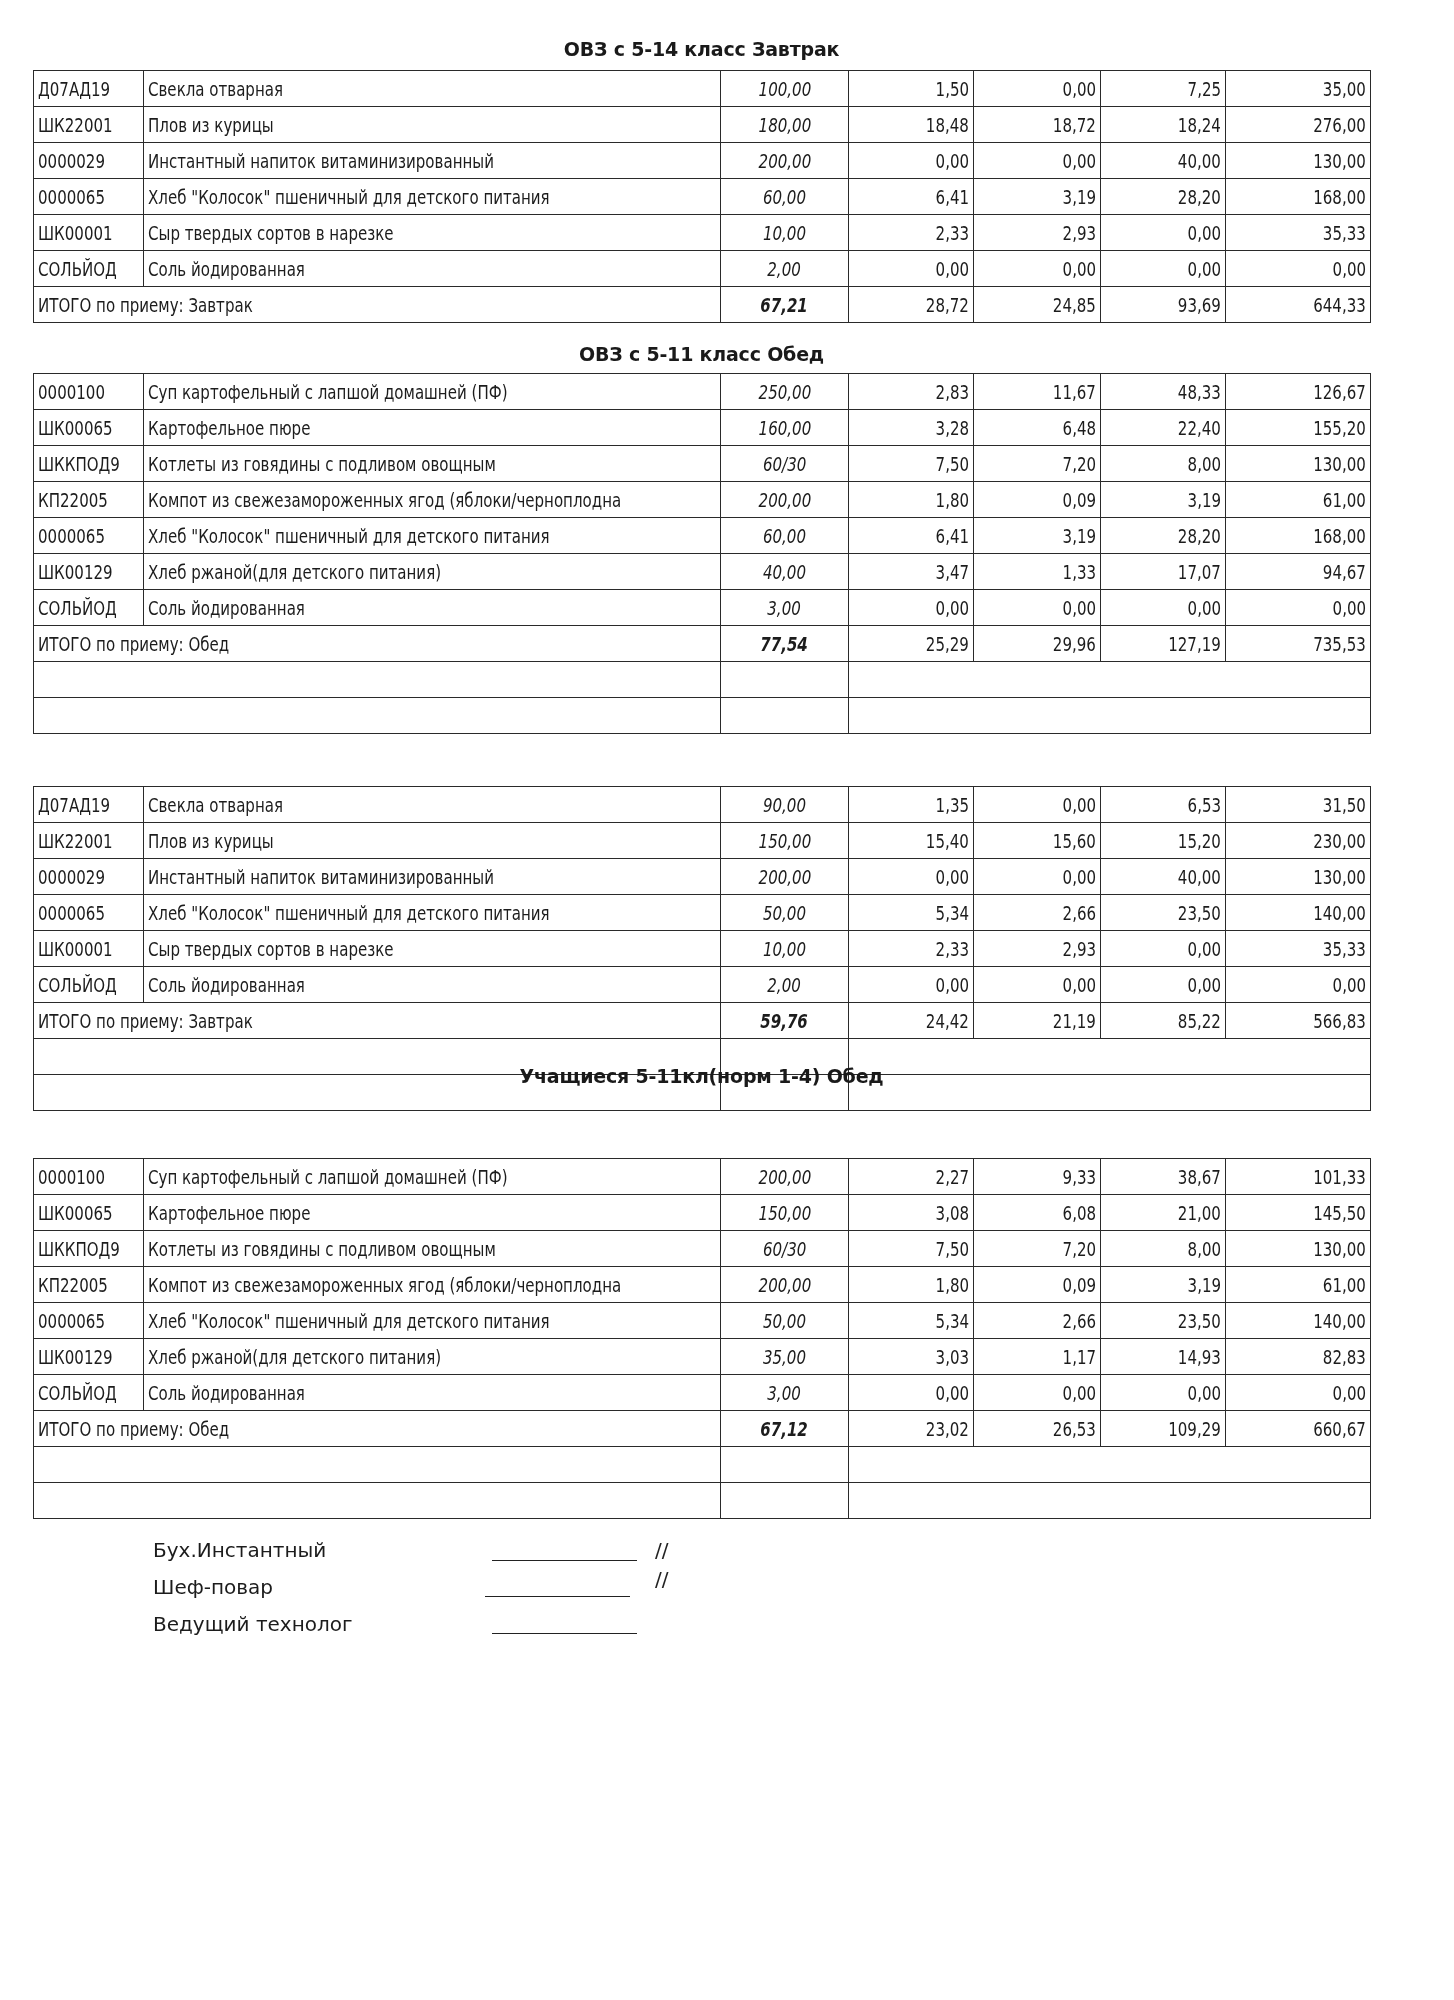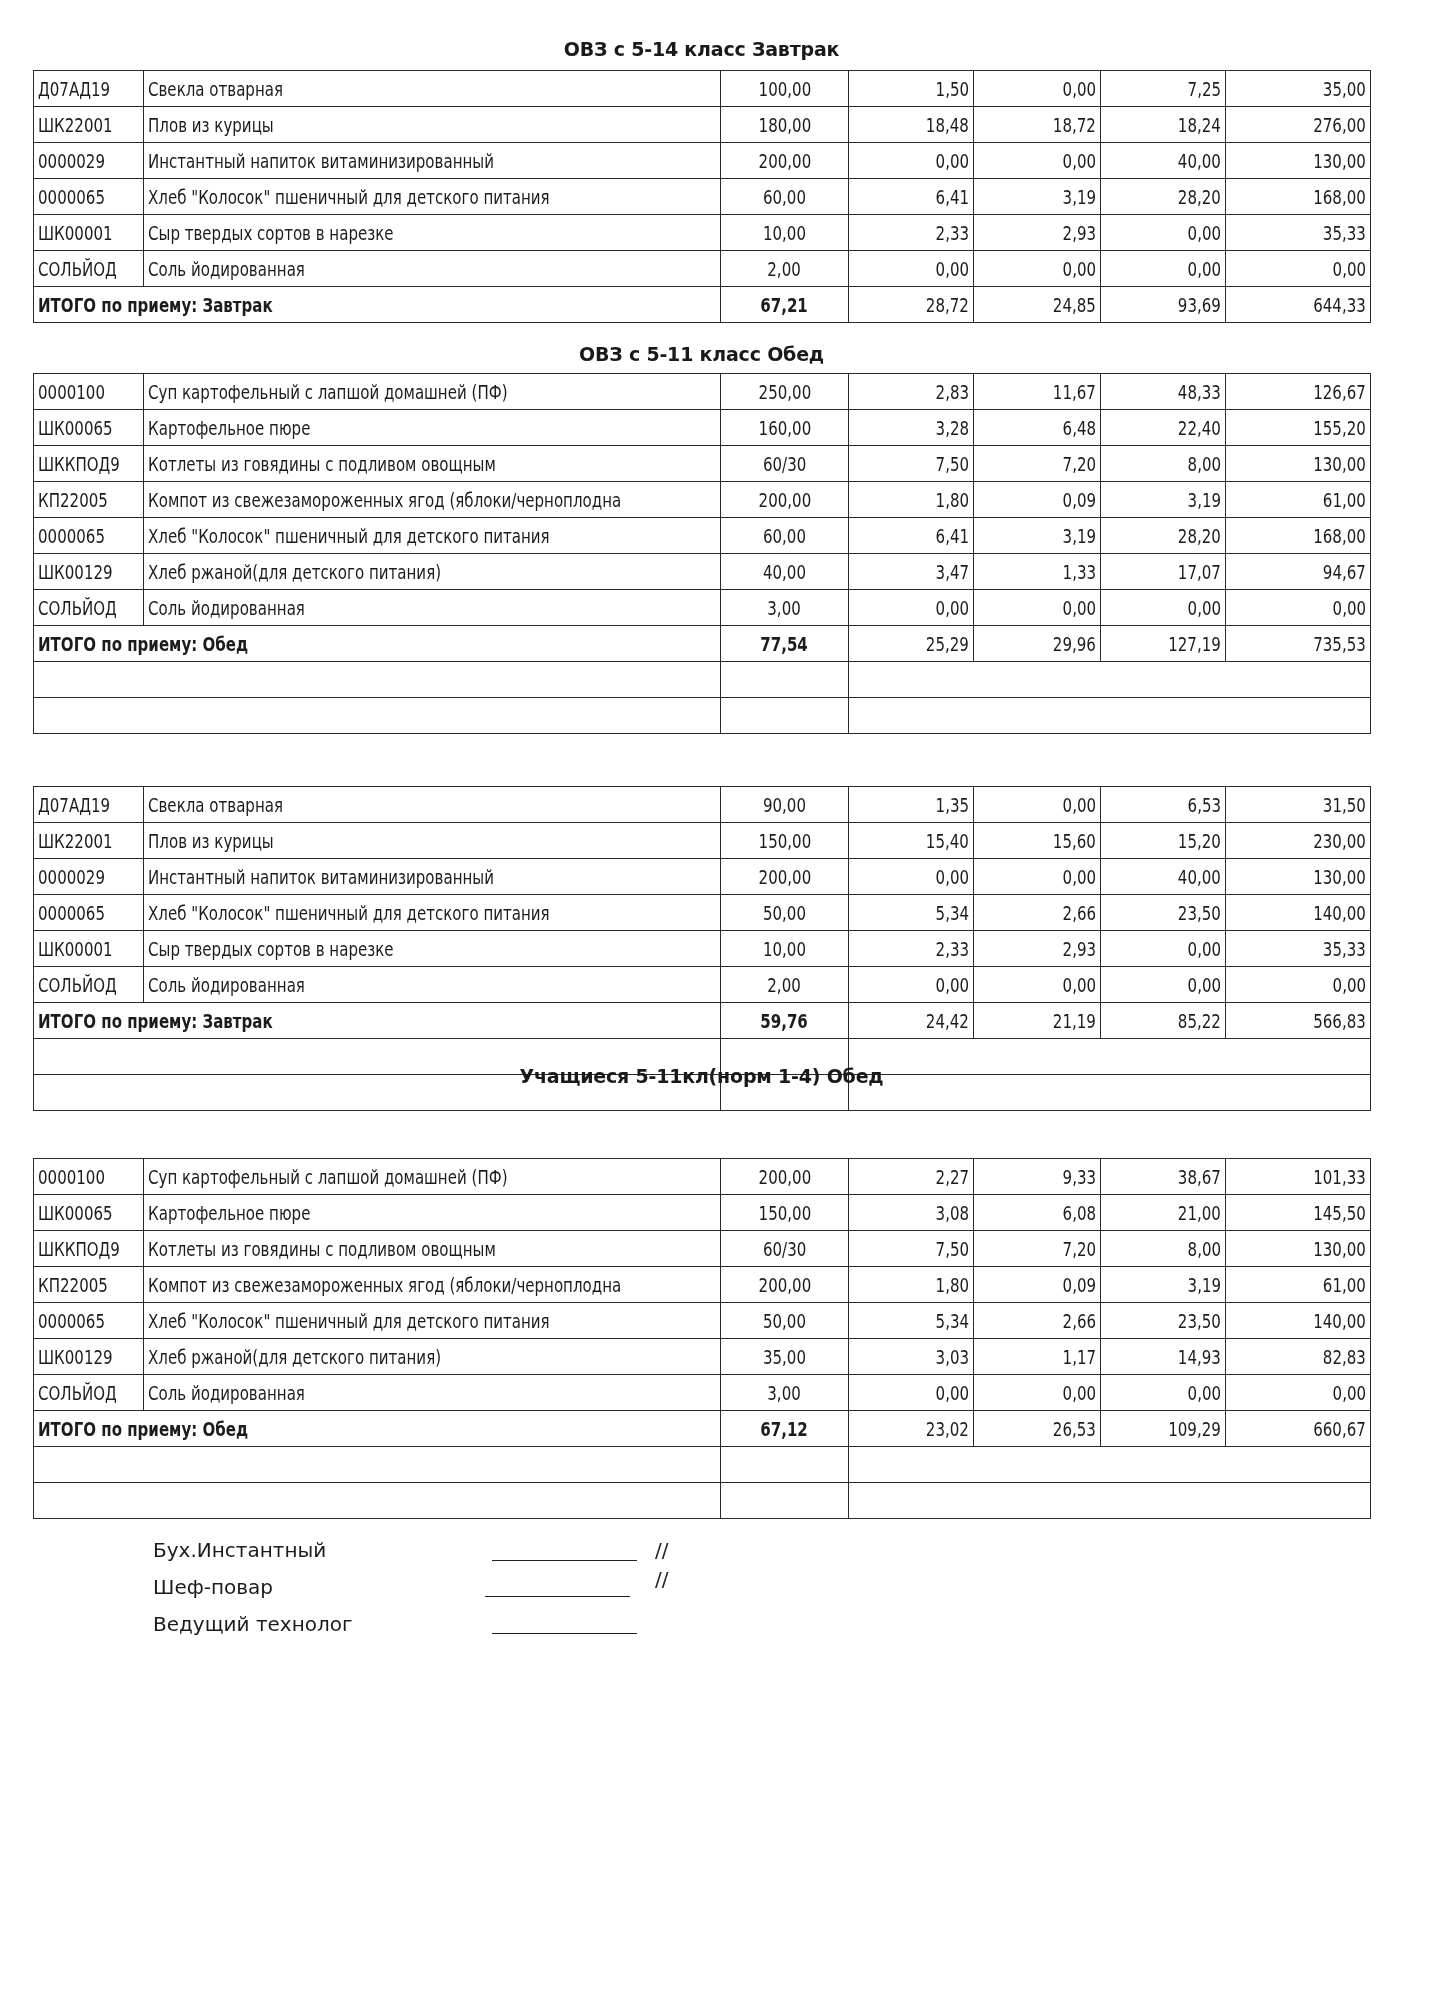--- a/index.html
+++ b/index.html
@@ -16,24 +16,24 @@
     position: absolute; left: 33px; width: 1337px; border-collapse: collapse;
     table-layout: fixed; font-size: 19px; border-radius: 12px;
   }
   table.menu td {
     border: 1.6px solid #2a2a2a; height: 35px; padding: 0 4px;
     white-space: nowrap; overflow: hidden; vertical-align: middle;
     font-stretch: condensed;
   }
   td.code { padding-left: 3px; }
   td.name { padding-left: 5px; }
-  td.qty { text-align: center; }
+  td.qty { text-align: center; font-style: italic; }
   td.num { text-align: right; padding-right: 5px; }
   tr.total td { font-weight: normal; }
-  tr.total td.label { font-weight: bold; }
+  tr.total td.label { font-weight: normal; }
   tr.total td.qty { font-weight: bold; }
   tr.blank td { height: 35px; }
   .sig { position: absolute; font-size: 20px; color: #1c1c1c; }
   .sig-line { position: absolute; border-bottom: 1.6px solid #222; height: 0; }
   .slashes { position: absolute; font-size: 20px; color: #222; }
   .cond { transform: scaleX(0.88); transform-origin: left center; display: inline-block; }
   .condr { transform: scaleX(0.88); transform-origin: right center; display: inline-block; }
   .condc { transform: scaleX(0.88); transform-origin: center center; display: inline-block; }
 </style>
 </head>

